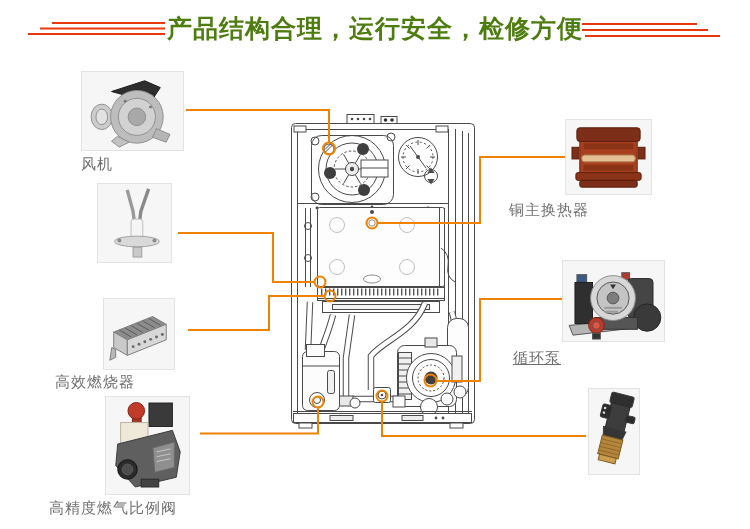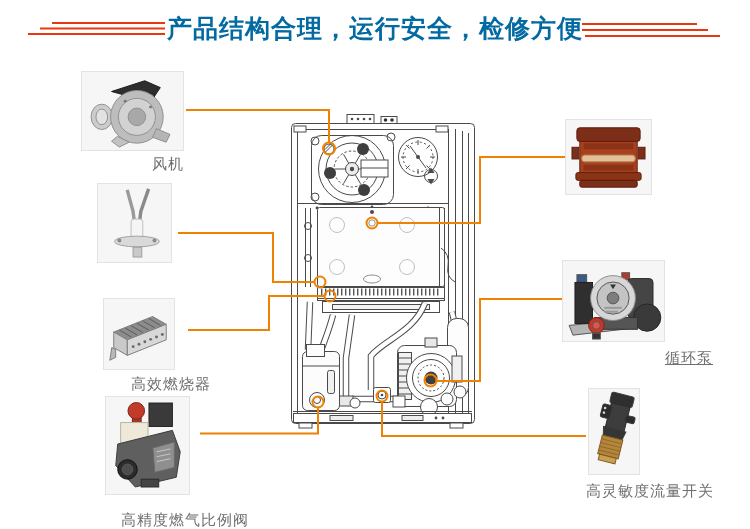--- a/index.html
+++ b/index.html
@@ -2,31 +2,31 @@
 <html><head>
 <meta charset="utf-8">
 <style>
   html,body{margin:0;padding:0;background:#fff;}
   #stage{
     position:relative;width:750px;height:529px;background:#ffffff;overflow:hidden;
     font-family:"Liberation Sans","DejaVu Sans",sans-serif;
   }
   .page-title{
     position:absolute;top:12px;left:0;width:750px;text-align:center;
-    font-size:25px;font-weight:700;color:#0369a1;letter-spacing:1px;white-space:nowrap;
+    font-size:25px;font-weight:700;color:#4d7c0f;letter-spacing:1px;white-space:nowrap;
   }
   .overlay{position:absolute;left:0;top:0;}
   .photo-box{
     position:absolute;background:#f6f6f6;border:1px solid #e3e3e3;box-sizing:border-box;
     display:flex;align-items:center;justify-content:center;
   }
   .photo-box svg{display:block;}
   .comp-label{
     position:absolute;color:#6f6f6f;font-size:15px;letter-spacing:1px;
-    text-align:right;white-space:nowrap;line-height:18px;
+    text-align:left;white-space:nowrap;line-height:18px;
   }
 </style>
 </head>
 <body>
 
 <div id="stage">
 
   <div class="page-title">产品结构合理，运行安全，检修方便</div>
 
   <svg class="overlay" width="750" height="529" viewBox="0 0 750 529">
@@ -269,53 +269,54 @@
         <circle cx="30" cy="49" r="1.5" fill="#6a6a6a" stroke="none"></circle>
         <circle cx="36" cy="46.5" r="1.5" fill="#6a6a6a" stroke="none"></circle>
         <circle cx="42" cy="44" r="1.5" fill="#6a6a6a" stroke="none"></circle>
         <circle cx="48" cy="41.5" r="1.5" fill="#6a6a6a" stroke="none"></circle>
         <circle cx="54" cy="39" r="1.5" fill="#6a6a6a" stroke="none"></circle>
         <circle cx="60" cy="36.5" r="1.5" fill="#6a6a6a" stroke="none"></circle>
         <path d="M8,50 l4,2 0,8 -6,3 z" fill="#b9b9b9"></path>
       </g>
     </svg>
   </div>
-  <div class="comp-label" style="left:67px;top:375px;width:144px;">高效燃烧器</div>
+  <div class="comp-label" style="left:55px;top:375px;width:144px;font-family:Liberation Mono, monospace;">高效燃烧器</div>
 
   <div class="photo-box" style="left:105px;top:396px;width:85px;height:99px;">
     <svg width="83" height="97" viewBox="0 0 85 99">
       <g stroke="#5a5a5a" stroke-width="1">
         <rect x="27" y="18" width="9" height="10" fill="#a83524" stroke="#7e2416"></rect>
         <circle cx="31" cy="14" r="8.5" fill="#c13b2a" stroke="#7e2416"></circle>
         <rect x="44" y="6" width="24" height="24" fill="#3a3a3a" stroke="#222"></rect>
         <rect x="15" y="26" width="28" height="22" fill="#efe9da" stroke="#b9b2a0"></rect>
         <path d="M12,48 L68,34 L76,56 L72,82 L30,92 L10,70 Z" fill="#5f5f5f" stroke="#3c3c3c"></path>
         <path d="M48,52 L70,46 L70,72 L50,77 Z" fill="#8f8f8f" stroke="#6a6a6a"></path>
         <path d="M52,56 l14,-3 M52,61 l14,-3 M52,66 l14,-3" stroke="#c9c9c9"></path>
         <circle cx="22" cy="74" r="10" fill="#2b2b2b" stroke="#111"></circle>
         <circle cx="22" cy="74" r="5.5" fill="#4d4d4d"></circle>
         <rect x="36" y="84" width="18" height="8" fill="#444" stroke="#2a2a2a"></rect>
       </g>
     </svg>
   </div>
-  <div class="comp-label" style="left:49px;top:499px;width:200px;margin-top:12px;">高精度燃气比例阀</div>
+  <div class="comp-label" style="left:49px;top:499px;width:200px;">高精度燃气比例阀</div>
 
   <div class="photo-box" style="left:565px;top:119px;width:87px;height:76px;">
     <svg width="85" height="74" viewBox="0 0 87 76">
       <rect x="6" y="28" width="7" height="12" fill="#7c2e18" stroke="#591d0d"></rect>
       <rect x="74" y="28" width="7" height="12" fill="#7c2e18" stroke="#591d0d"></rect>
       <rect x="14" y="17" width="59" height="39" fill="#a8401f" stroke="#6b2412"></rect>
       <rect x="11" y="8" width="65" height="14" rx="3" fill="#7c2e18" stroke="#591d0d"></rect>
       <rect x="18" y="24" width="51" height="6" fill="#8a3317" stroke="none"></rect>
       <rect x="16" y="36" width="55" height="7" rx="3" fill="#e3bf95" stroke="#b08050"></rect>
       <rect x="18" y="46" width="51" height="6" fill="#8a3317" stroke="none"></rect>
       <rect x="10" y="54" width="67" height="8" rx="2" fill="#8a3317" stroke="#5e2009"></rect>
       <rect x="14" y="62" width="59" height="7" rx="2" fill="#7c2e18" stroke="#591d0d"></rect>
     </svg>
   </div>
+  <div class="comp-label" style="left:509px;top:201px;width:200px;">铜主换热器</div>
 
   <div class="photo-box" style="left:562px;top:260px;width:103px;height:82px;">
     <svg width="101" height="80" viewBox="0 0 103 82">
       <g stroke="#555" stroke-width="1">
         <path d="M6,66 L90,58 L96,66 L10,76 Z" fill="#b5b5b5"></path>
         <rect x="14" y="14" width="10" height="8" fill="#3c5a86"></rect>
         <rect x="60" y="12" width="8" height="7" fill="#b03a2e"></rect>
         <rect x="12" y="22" width="18" height="42" fill="#2f2f2f" stroke="#1e1e1e"></rect>
         <rect x="66" y="18" width="26" height="40" rx="4" fill="#454545" stroke="#2c2c2c"></rect>
         <circle cx="86" cy="58" r="14" fill="#3a3a3a" stroke="#242424"></circle>
@@ -343,15 +344,14 @@
         <circle cx="11" cy="22" r="1.3" fill="#ddd" stroke="none"></circle>
         <circle cx="11" cy="27" r="1.3" fill="#ddd" stroke="none"></circle>
         <rect x="34" y="24" width="10" height="7" rx="2" fill="#2b2b2b"></rect>
         <path d="M14,41 L38,41 L36,50 L16,50 Z" fill="#353535"></path>
         <rect x="15" y="50" width="22" height="20" fill="#b5853c" stroke="#7d5a22"></rect>
         <path d="M15,54 h22 M15,58 h22 M15,62 h22 M15,66 h22" stroke="#8f6a2a"></path>
         <rect x="17" y="70" width="18" height="6" fill="#caa050" stroke="#7d5a22"></rect>
       </g>
     </svg>
   </div>
-  <div class="comp-label" style="left:514px;top:482px;width:200px;">高灵敏度流量开关</div>
 
 </div>
 
 </body></html>

